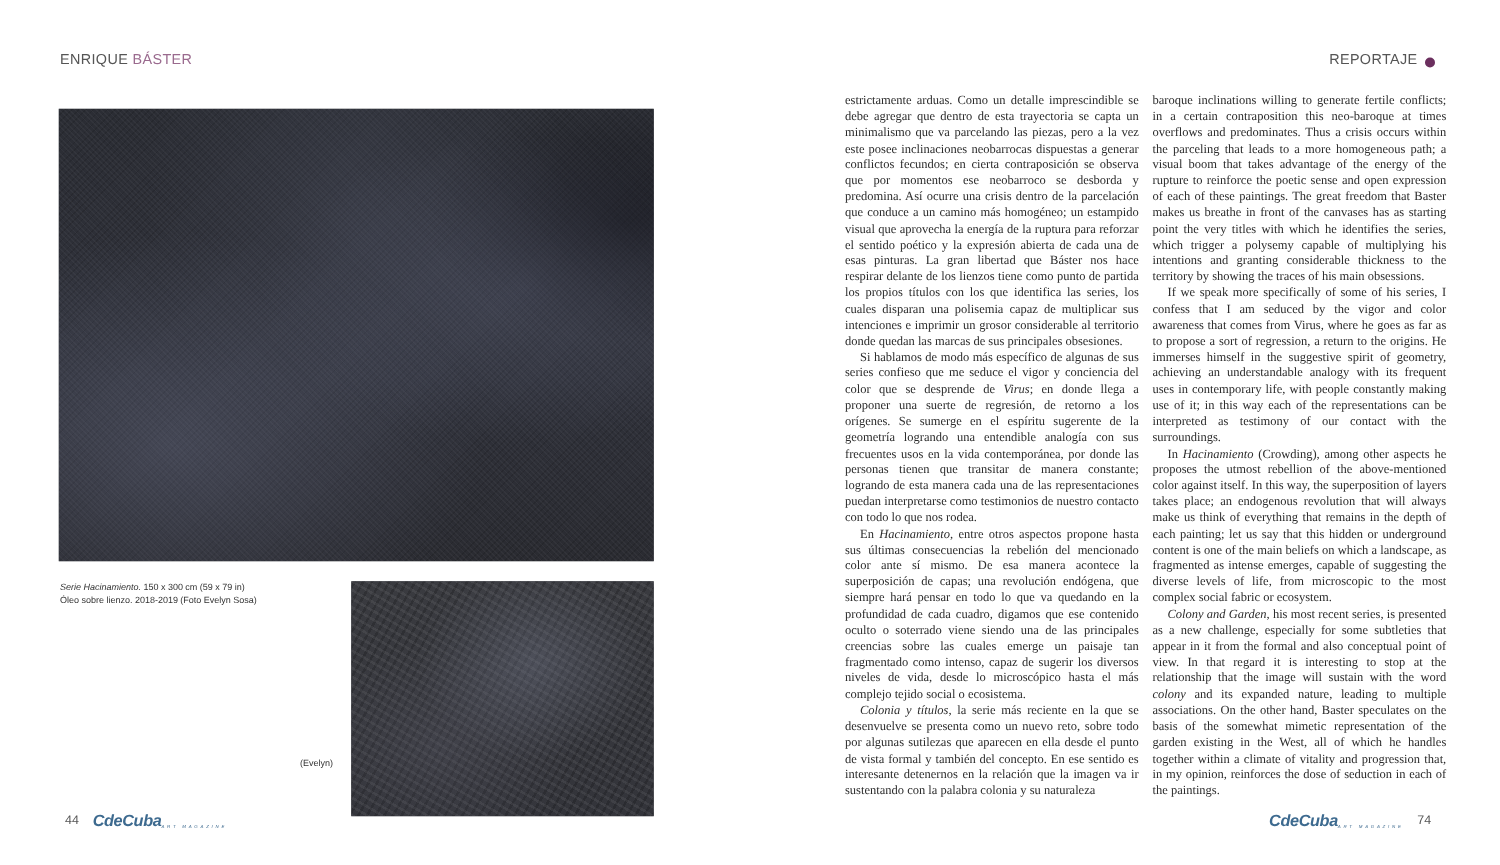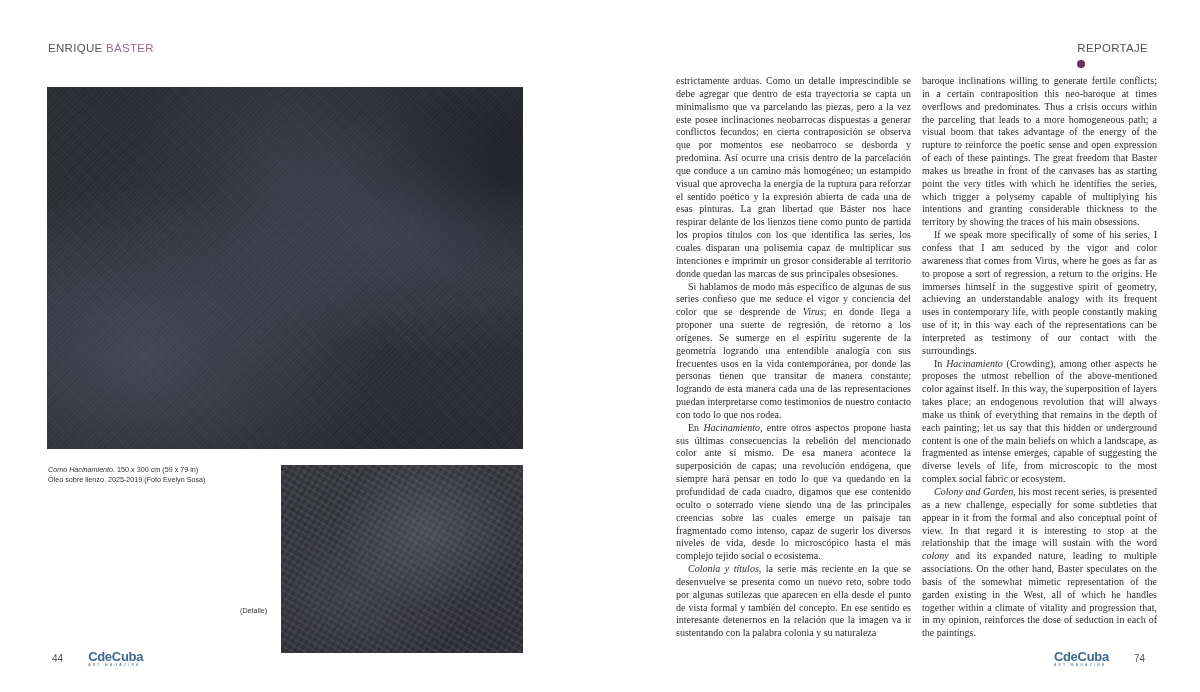--- a/index.html
+++ b/index.html
@@ -1,21 +1,21 @@
 <!DOCTYPE html>
 <html><head>
 <meta charset="utf-8">
 <style>
   html, body { margin:0; padding:0; background:#ffffff; }
   body { width:1200px; height:692px; position:relative; overflow:hidden; font-family:"DejaVu Serif", serif; color:#2b2b2b; }
   .spread { position:absolute; left:0; top:0; width:1200px; height:692px; background:#fff; }
   .running-head { position:absolute; top:42px; font-family:"Liberation Sans", sans-serif; font-size:11.5px; letter-spacing:0.3px; color:#555; }
   .rh-left { left:48px; }
   .rh-left .accent { color:#9a6a8e; }
-  .rh-right { right:52px; display:flex; align-items:flex-start; gap:6px;flex-direction:column; }
+  .rh-right { right:52px; display:flex; align-items:flex-end; gap:6px; }
   .dot { width:8px; height:8px; border-radius:50%; background:#6b2f5e; display:inline-block; }
   .painting { position:absolute; overflow:hidden; }
   .painting .tex { position:absolute; inset:0; }
   .main-img { left:47px; top:87px; width:476px; height:362px; background:#2a2c33; }
   .detail-img { left:281px; top:465px; width:242px; height:188px; background:#35363b; }
   .main-img .tex {
     background:
       radial-gradient(ellipse at 20% 75%, rgba(110,115,140,0.35), transparent 45%),
       radial-gradient(ellipse at 78% 40%, rgba(100,105,130,0.30), transparent 40%),
       radial-gradient(ellipse at 50% 20%, rgba(90,95,115,0.25), transparent 50%),
@@ -34,24 +34,24 @@
   }
   .caption { position:absolute; left:48px; top:465px; font-family:"Liberation Sans", sans-serif; font-size:7.2px; line-height:10px; color:#333; }
   .caption em { font-style:italic; }
   .detail-label { position:absolute; left:240px; top:606px; font-family:"Liberation Sans", sans-serif; font-size:7.2px; color:#333; }
   .column { position:absolute; top:75px; width:235px; font-family:Liberation Serif, serif; font-size:10px; line-height:12.85px; text-align:justify; color:#2b2b2b; }
   .col-es { left:676px; }
   .col-en { left:922px; }
   .column p { margin:0; text-indent:0; }
   .column p + p { text-indent:12px; }
   .column i { font-style:italic; }
-  .folio { position:absolute; top:650px; display:flex; align-items:center; gap:25px; font-family:"Liberation Sans", sans-serif; font-size:10px; color:#555; }
+  .folio { position:absolute; top:650px; display:flex; align-items:center; gap:11px; font-family:"Liberation Sans", sans-serif; font-size:10px; color:#555; }
   .folio-left { left:52px; }
   .folio-right { right:55px; }
-  .logo { display:flex; flex-direction:column; align-items:flex-start; line-height:1; }
+  .logo { display:flex; flex-direction:row; align-items:flex-end; line-height:1;font-style:italic; }
   .logo-word { font-family:"Liberation Sans", sans-serif; font-size:13px; font-weight:bold; color:#3d6a8f; letter-spacing:-0.3px; }
   .logo-sub { font-family:"Liberation Sans", sans-serif; font-size:3.5px; letter-spacing:2.2px; color:#3d6a8f; margin-top:1px; }
 </style>
 </head>
 <body>
 
 <div class="spread">
 
   <div class="running-head rh-left">
     <span>ENRIQUE</span>
@@ -60,25 +60,25 @@
   <div class="running-head rh-right">
     <span>REPORTAJE</span>
     <span class="dot"></span>
   </div>
 
   <div class="painting main-img" title="Serie Hacinamiento painting — dark mosaic-like texture">
     <div class="tex"></div>
   </div>
 
   <div class="caption">
-    <div><em>Como Hacinamiento.</em><span> 150 x 300 cm (59 x 79 in)</span></div>
-    <div>Óleo sobre lienzo. 2025-2019  (Foto Evelyn Sosa)</div>
+    <div><em>Serie Hacinamiento.</em><span> 150 x 300 cm (59 x 79 in)</span></div>
+    <div>Óleo sobre lienzo. 2018-2019  (Foto Evelyn Sosa)</div>
   </div>
 
-  <div class="detail-label">(Detalle)</div>
+  <div class="detail-label">(Evelyn)</div>
 
   <div class="painting detail-img" title="Detail of Serie Hacinamiento painting">
     <div class="tex"></div>
   </div>
 
   <div class="column col-es">
     <p>estrictamente arduas. Como un detalle imprescindible se debe agregar que dentro de esta trayectoria se capta un minimalismo que va parcelando las piezas, pero a la vez este posee inclinaciones neobarrocas dispuestas a generar conflictos fecundos; en cierta contraposición se observa que por momentos ese neobarroco se desborda y predomina. Así ocurre una crisis dentro de la parcelación que conduce a un camino más homogéneo; un estampido visual que aprovecha la energía de la ruptura para reforzar el sentido poético y la expresión abierta de cada una de esas pinturas. La gran libertad que Báster nos hace respirar delante de los lienzos tiene como punto de partida los propios títulos con los que identifica las series, los cuales disparan una polisemia capaz de multiplicar sus intenciones e imprimir un grosor considerable al territorio donde quedan las marcas de sus principales obsesiones.</p>
     <p><span>Si hablamos de modo más específico de algunas de sus series confieso que me seduce el vigor y conciencia del color que se desprende de </span><i>Virus</i><span>; en donde llega a proponer una suerte de regresión, de retorno a los orígenes. Se sumerge en el espíritu sugerente de la geometría logrando una entendible analogía con sus frecuentes usos en la vida contemporánea, por donde las personas tienen que transitar de manera constante; logrando de esta manera cada una de las representaciones puedan interpretarse como testimonios de nuestro contacto con todo lo que nos rodea.</span></p>
     <p><span>En </span><i>Hacinamiento</i><span>, entre otros aspectos propone hasta sus últimas consecuencias la rebelión del mencionado color ante sí mismo. De esa manera acontece la superposición de capas; una revolución endógena, que siempre hará pensar en todo lo que va quedando en la profundidad de cada cuadro, digamos que ese contenido oculto o soterrado viene siendo una de las principales creencias sobre las cuales emerge un paisaje tan fragmentado como intenso, capaz de sugerir los diversos niveles de vida, desde lo microscópico hasta el más complejo tejido social o ecosistema.</span></p>
     <p><i>Colonia y títulos</i><span>, la serie más reciente en la que se desenvuelve se presenta como un nuevo reto, sobre todo por algunas sutilezas que aparecen en ella desde el punto de vista formal y también del concepto. En ese sentido es interesante detenernos en la relación que la imagen va ir sustentando con la palabra colonia y su naturaleza</span></p>

